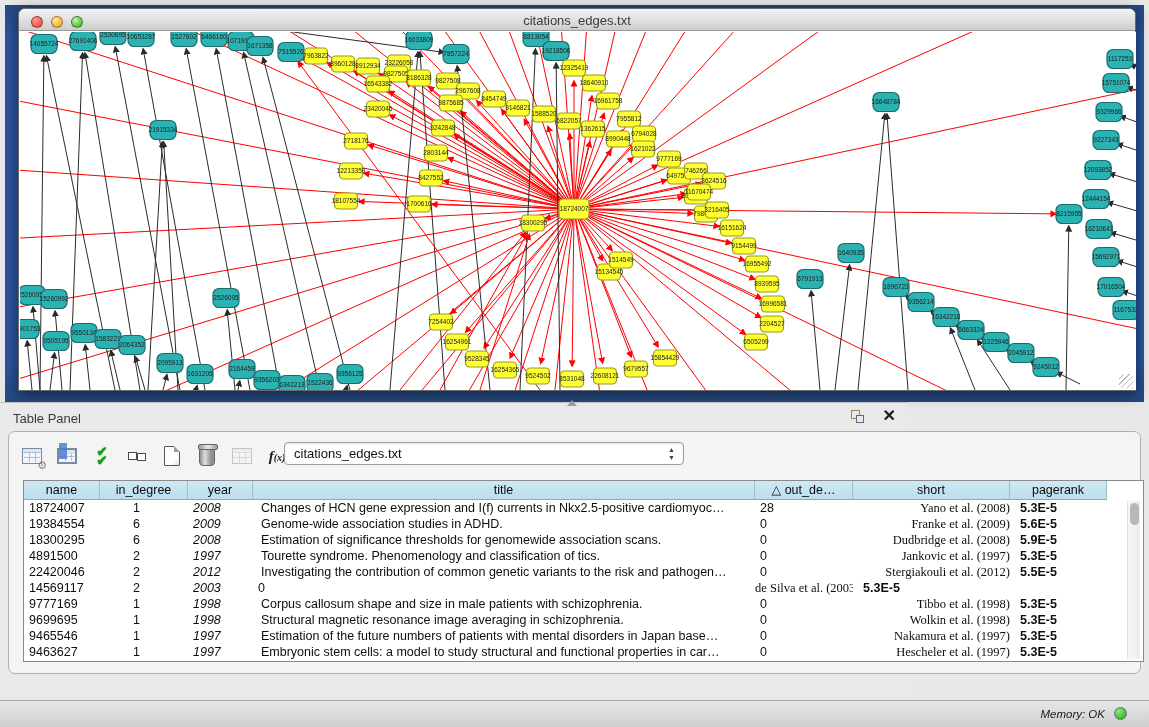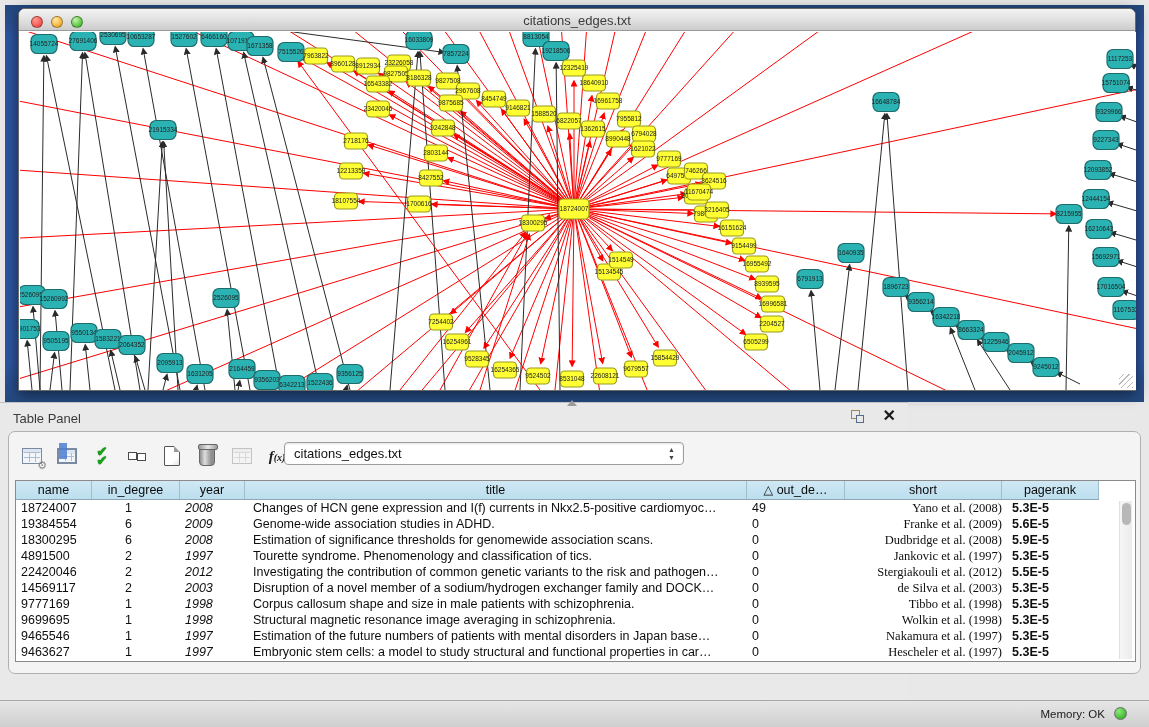--- a/index.html
+++ b/index.html
@@ -60,42 +60,42 @@
   .ic-fx small { font-size:10px; }
   .dim { opacity:.45; }
 
   .combo { position:absolute; left:275px; top:10px; width:400px; height:23px; background:#fff;
            border:1px solid #9e9e9e; border-radius:4px; font-size:13px; color:#111;
            display:flex; align-items:center; padding-left:9px; cursor:pointer;
            box-shadow:inset 0 1px 2px rgba(0,0,0,.12); }
   .combo .arrows { position:absolute; right:8px; top:3px; font-size:7px; color:#444; line-height:8px; text-align:center; }
 
   
-  .dtable { position:absolute; left:6px; top:48px; width:1121px; height:182px; background:#fff; border:1px solid #8a8a8a; }
+  .dtable { position:absolute; left:14px; top:48px; width:1121px; height:182px; background:#fff; border:1px solid #8a8a8a; }
   .thead { display:grid; grid-template-columns:76px 88px 65px 502px 98px 157px 97px; height:19px;
            background:linear-gradient(180deg,#cfe8f4,#bcdeee); border-bottom:1px solid #8fa6b4; width:1083px; }
   .thead .hc { font-size:12.5px; color:#0a0a0a; text-align:center; line-height:18px; border-right:1px solid #9fbdcb;
                overflow:hidden; white-space:nowrap; }
   .tbody .tr { display:grid; grid-template-columns:76px 88px 65px 502px 98px 157px 97px; height:16px; cursor:default; }
   .tbody .td { font-size:12.5px; color:#0e0e0e; line-height:16px; white-space:nowrap; overflow:hidden; }
   .td.c0 { padding-left:5px; } .td.c1 { padding-left:33px; } .td.c2 { padding-left:5px;font-style:italic; }
   .td.c3 { padding-left:8px; } .td.c4 { padding-left:5px; } .td.c5 { text-align:right;font-family:Liberation Serif, serif; } .td.c6 { padding-left:10px;font-weight:bold; }
   .vscroll { position:absolute; right:3px; top:20px; width:13px; height:158px; background:linear-gradient(90deg,#f6f6f6,#ececec); border-left:1px solid #e0e0e0; }
   .vthumb { position:absolute; left:2px; top:2px; width:9px; height:22px; background:#b8b8b8; border-radius:5px; }
 
   
   .segs { position:absolute; left:424px; top:272px; height:22px; display:flex; border:1px solid #9a9a9a;
           border-radius:5px; overflow:hidden; background:#fdfdfd; box-shadow:0 1px 0 rgba(255,255,255,.7); }
   .seg { font-size:13px; padding:0 14px; line-height:21px; color:#111; cursor:pointer; border-right:1px solid #b8b8b8; }
   .seg:last-child { border-right:none; }
   .seg.sel { background:linear-gradient(180deg,#9a9a9a,#6f6f6f); color:#f2f2f2; text-shadow:0 -1px 0 rgba(0,0,0,.3); }
 
   
   .statusbar { position:absolute; left:0; top:700px; width:1149px; height:27px;
-               background:linear-gradient(180deg,#e6e6e6,#cfcfcf); border-top:1px solid #a8a8a8; }
+               background:linear-gradient(180deg,#e6e6e6,#cfcfcf); border-top:1px solid #a8a8a8;font-style:italic; }
   .mem { position:absolute; right:44px; top:7px; font-size:11.5px; color:#1a1a1a; }
   .memdot { position:absolute; right:22px; top:6px; width:13px; height:13px; border-radius:50%;
             background:radial-gradient(circle at 35% 30%, #8fe87f, #3cb52c 75%); border:1px solid #6d6d6d; }
 </style>
 </head>
 <body>
 
 <div class="desktop">
   <div class="frame">
     <div class="titlebar">
@@ -769,21 +769,21 @@
           <div class="hc">△ out_de…</div>
           <div class="hc">short</div>
           <div class="hc">pagerank</div>
         </div>
       <div class="tbody" id="tbody">
           <div class="tr">
             <div class="td c0">18724007</div>
             <div class="td c1">1</div>
             <div class="td c2">2008</div>
             <div class="td c3">Changes of HCN gene expression and I(f) currents in Nkx2.5-positive cardiomyoc…</div>
-            <div class="td c4">49</div>
+            <div class="td c4">28</div>
             <div class="td c5">Yano et al. (2008)</div>
             <div class="td c6">5.3E-5</div>
           </div>
           <div class="tr">
             <div class="td c0">19384554</div>
             <div class="td c1">6</div>
             <div class="td c2">2009</div>
             <div class="td c3">Genome-wide association studies in ADHD.</div>
             <div class="td c4">0</div>
             <div class="td c5">Franke et al. (2009)</div>
@@ -813,21 +813,20 @@
             <div class="td c2">2012</div>
             <div class="td c3">Investigating the contribution of common genetic variants to the risk and pathogen…</div>
             <div class="td c4">0</div>
             <div class="td c5">Stergiakouli et al. (2012)</div>
             <div class="td c6">5.5E-5</div>
           </div>
           <div class="tr">
             <div class="td c0">14569117</div>
             <div class="td c1">2</div>
             <div class="td c2">2003</div>
-            <div class="td c3">Disruption of a novel member of a sodium/hydrogen exchanger family and DOCK…</div>
             <div class="td c4">0</div>
             <div class="td c5">de Silva et al. (2003)</div>
             <div class="td c6">5.3E-5</div>
           </div>
           <div class="tr">
             <div class="td c0">9777169</div>
             <div class="td c1">1</div>
             <div class="td c2">1998</div>
             <div class="td c3">Corpus callosum shape and size in male patients with schizophrenia.</div>
             <div class="td c4">0</div>

